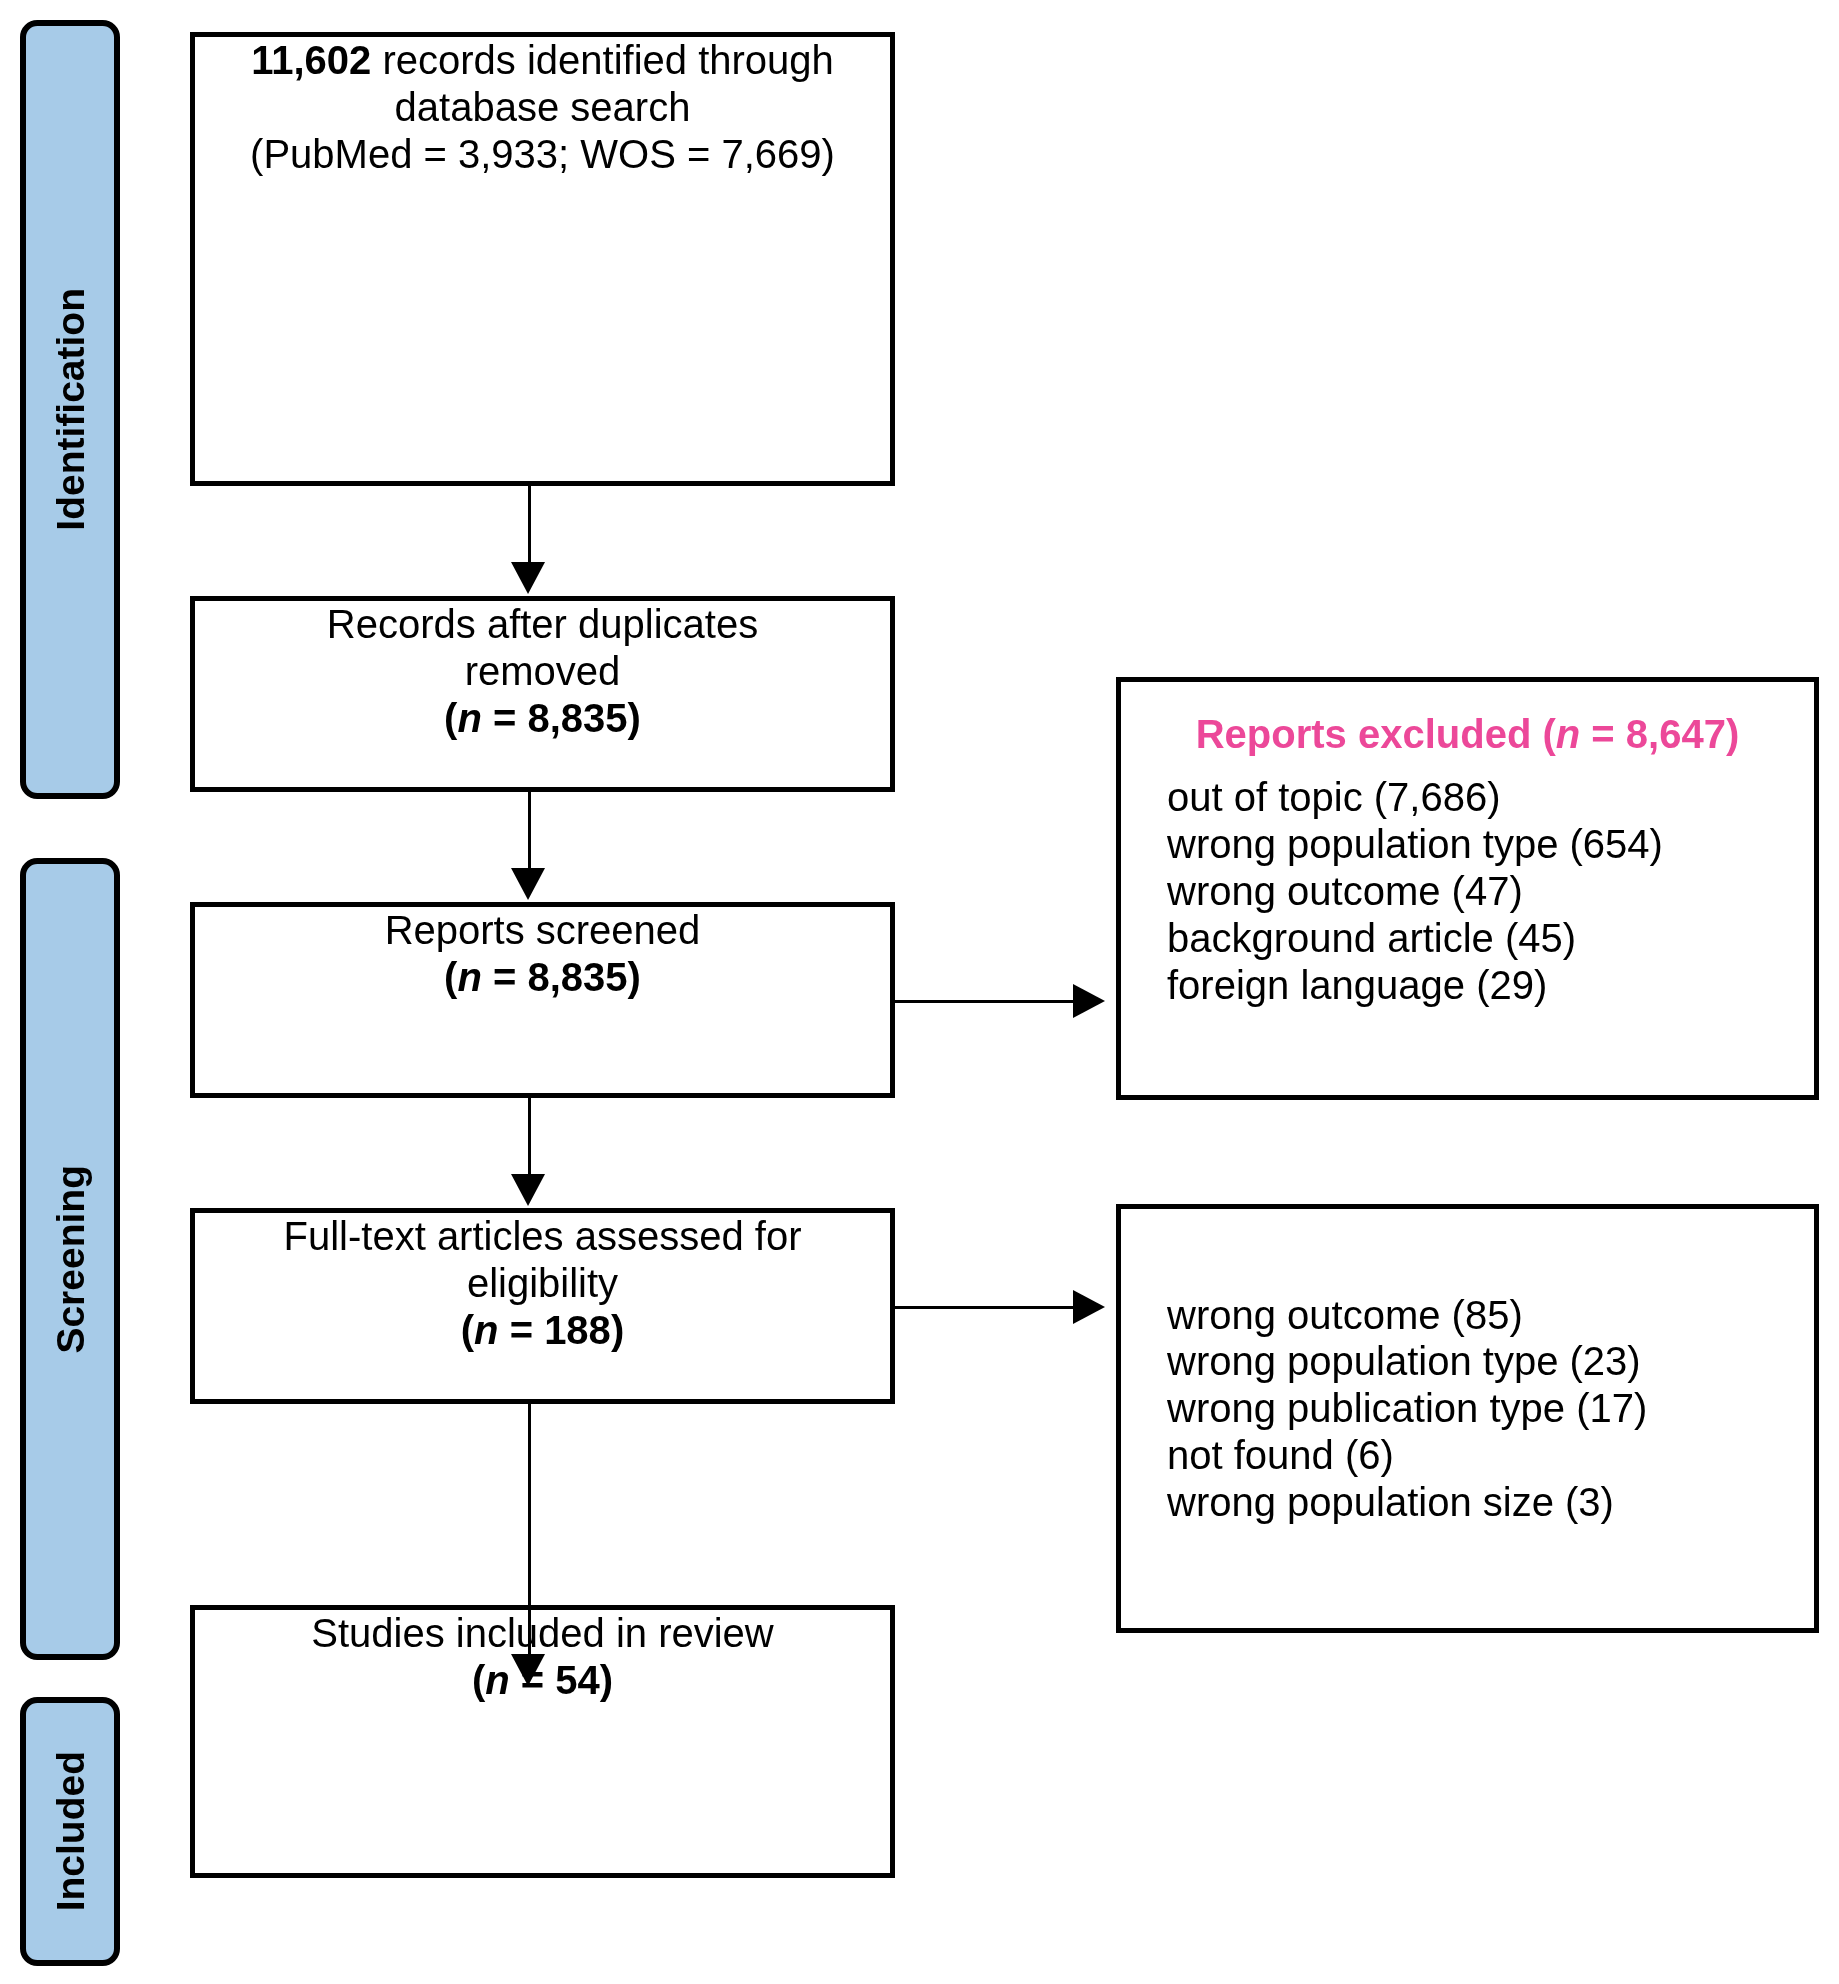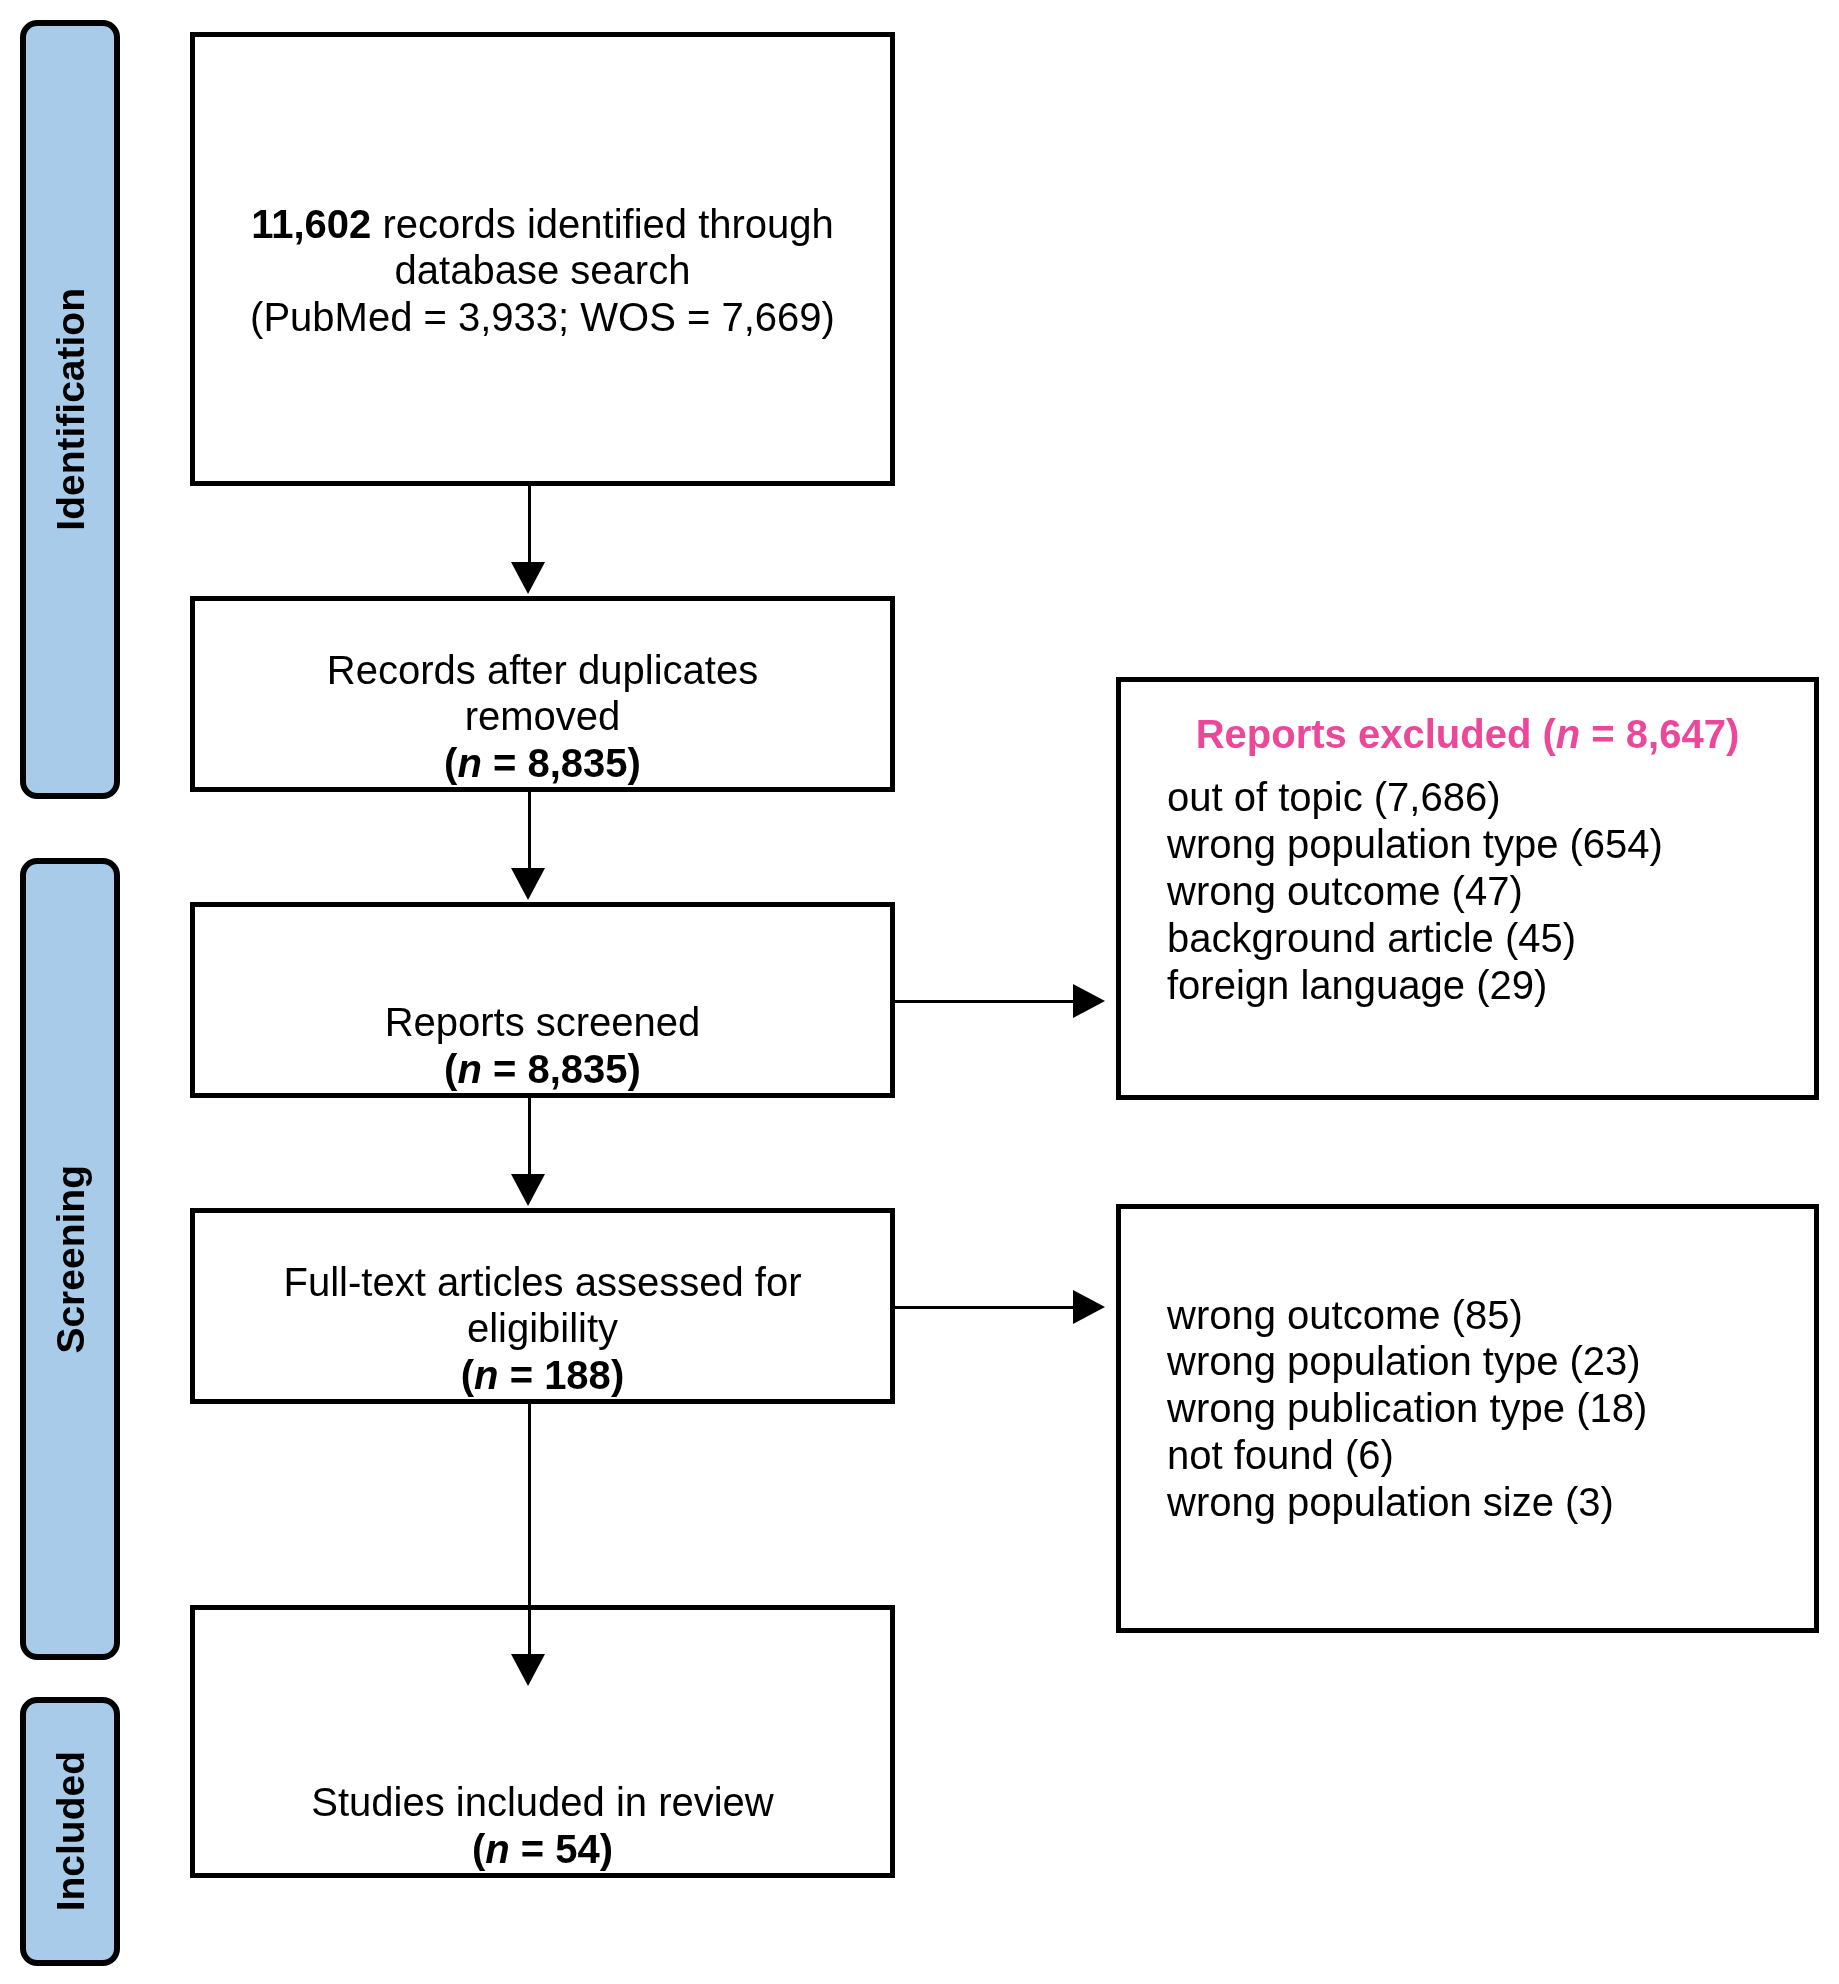--- a/index.html
+++ b/index.html
@@ -12,21 +12,21 @@
          display:flex;align-items:center;justify-content:center;}
   .phase .plabel{writing-mode:vertical-rl;transform:rotate(180deg);
          font-size:39px;font-weight:bold;color:#000;letter-spacing:0px;
          white-space:nowrap;line-height:1;}
   #phase-identification{top:20px;height:779px;}
   #phase-screening{top:858px;height:802px;}
   #phase-included{top:1697px;height:269px;}
 
   
   .box{position:absolute;background:#ffffff;border:5.3px solid #000000;
-       box-sizing:border-box;display:flex;align-items:flex-end;
+       box-sizing:border-box;display:flex;align-items:flex-start;
        justify-content:center;text-align:center;}
   .box .btxt{font-size:40px;line-height:1.17;color:#000;padding:0 9.3px;}
 
   #box-identified{left:190px;top:32px;width:705px;height:454px;}
   #box-identified .btxt{padding-bottom:140px;}
   #box-duplicates{left:190px;top:596px;width:705px;height:196px;}
   #box-screened{left:190px;top:902px;width:705px;height:196px;}
   #box-fulltext{left:190px;top:1208px;width:705px;height:196px;}
   #box-included{left:190px;top:1605px;width:705px;height:273px;}
 
@@ -135,21 +135,21 @@
         <li>foreign language (29)</li>
       </ul>
     </div>
   </div>
 
   <div class="exbox" id="box-excluded-full">
     <div class="exinner">
       <ul class="exlist">
         <li>wrong outcome (85)</li>
         <li>wrong population type (23)</li>
-        <li>wrong publication type (18)</li>
+        <li>wrong publication type (17)</li>
         <li>not found (6)</li>
         <li>wrong population size (3)</li>
       </ul>
     </div>
   </div>
 
   <div class="vline" id="v1"></div>
   <div class="arrow-down" id="a1"></div>
   <div class="vline" id="v2"></div>
   <div class="arrow-down" id="a2"></div>

